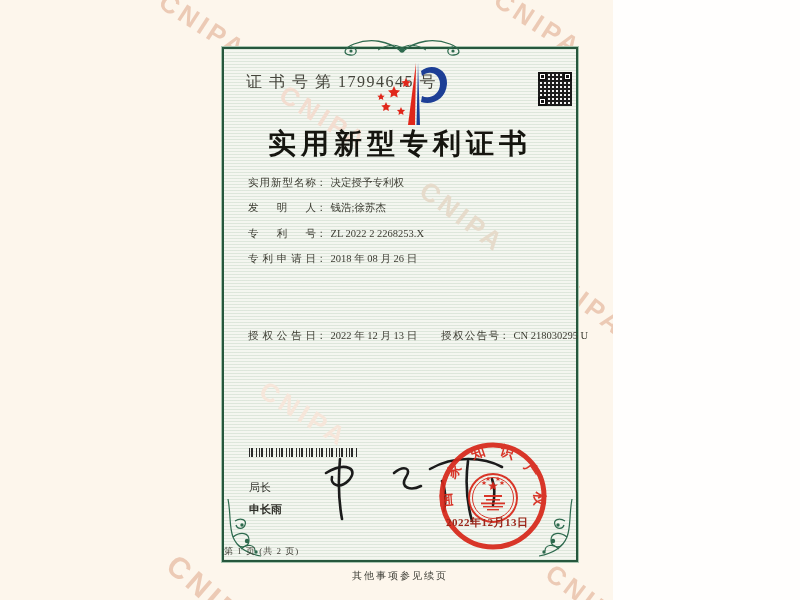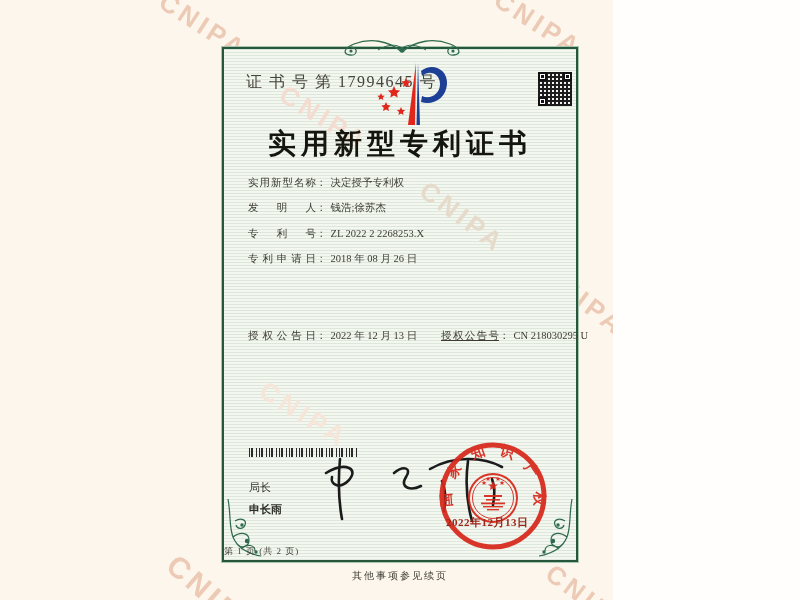--- a/index.html
+++ b/index.html
@@ -41,21 +41,21 @@
   .qr .f::after { content:""; position:absolute; left:1px; top:1px; width:3px; height:3px; background:#111; }
   .qr .f1 { left:0; top:0; } .qr .f2 { right:0; top:0; } .qr .f3 { left:0; bottom:0; }
 
   .title { position:absolute; left:0; top:76px; width:100%; text-align:center;
            font-size:28px; font-weight:bold; letter-spacing:5px; color:#15150f; }
 
   .frow { position:absolute; left:24px; font-size:10.5px; color:#3c3c32; white-space:nowrap; }
   .flabel { display:inline-block; width:68px; text-align:justify; text-align-last:justify; }
   .fcolon { display:inline-block; margin-right:4px; }
   .frow7b { position:absolute; left:193px; top:0; }
-  .frow7b .flabel { width:58px;text-decoration:underline; }
+  .frow7b .flabel { width:58px; }
 
   .para { position:absolute; left:21px; top:297px; width:316px; font-size:10px; line-height:13.5px;
           color:#42423a; text-align:justify; }
   .para p { text-indent:2em; }
 
   .barcode { position:absolute; left:25px; top:399px; width:110px; height:9px;
              background-image:repeating-linear-gradient(90deg,#2a2a2a 0 1px,rgba(255,255,255,0) 1px 2px,#2a2a2a 2px 4px,rgba(255,255,255,0) 4px 7px,#2a2a2a 7px 8px,rgba(255,255,255,0) 8px 10px); }
 
   .director-title { position:absolute; left:25px; top:431px; font-family:"Liberation Sans","DejaVu Sans",sans-serif;
           font-weight:normal; font-size:11px; color:#2e2e28; }

